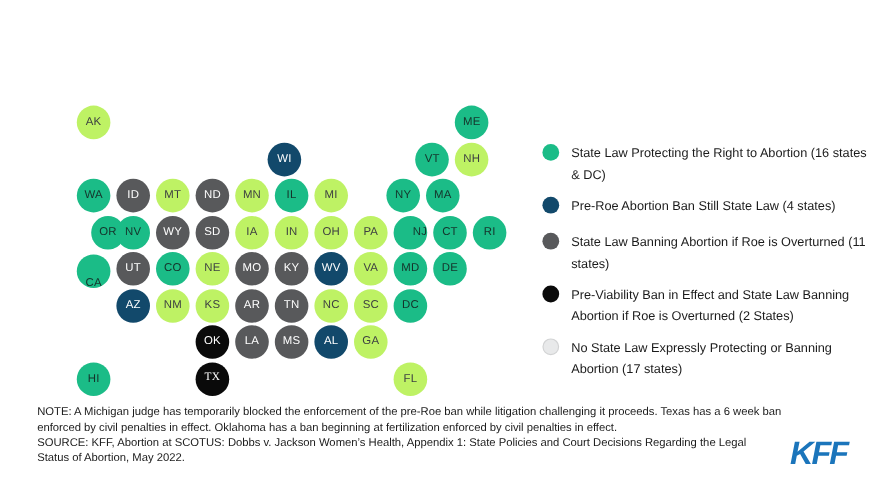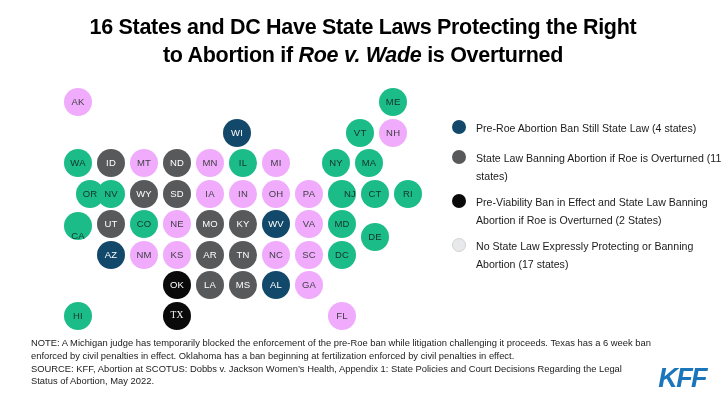--- a/index.html
+++ b/index.html
@@ -38,21 +38,21 @@
     font-size:9.5px;
     letter-spacing:0.2px;
     box-sizing:border-box;
   }
   .tile .lbl{line-height:1;pointer-events:none;}
 
   .c-green {background:#1BBC87;color:#15322a;}
   .c-blue  {background:#12496B;color:#ffffff;}
   .c-gray  {background:#58595B;color:#ffffff;}
   .c-black {background:#0A0A0A;color:#ffffff;}
-  .c-light {background:#f0abfc;color:#3d3f41;text-align:center;}
+  .c-light {background:#bef264;color:#3d3f41;text-align:center;}
 
   
   #legend{
     position:absolute; left:452px; top:118px; width:272px;
   }
   .leg-row{
     position:relative;
     margin-bottom:8px;
     padding-left:24px;
     min-height:22px;
@@ -88,24 +88,20 @@
     letter-spacing:-1.6px;
     color:#1B75BB;
     font-family:"Liberation Sans", sans-serif;
   }
 </style>
 </head>
 <body>
 
 <div id="page">
 
-  <div id="title">
-    <span>16 States and DC Have State Laws Protecting the Right</span><br>
-    <span>to Abortion if </span><span class="it">Roe v. Wade</span><span> is Overturned</span>
-  </div>
 
   <div id="map">
       <div class="tile c-light" style="left: 64px; top: 88px;">
         <span class="lbl">AK</span>
       </div>
       <div class="tile c-green" style="left: 379.15px; top: 88px;">
         <span class="lbl">ME</span>
       </div>
       <div class="tile c-blue" style="left: 223.06px; top: 118.5px;">
         <span class="lbl">WI</span>
@@ -196,21 +192,21 @@
       </div>
       <div class="tile c-blue" style="left: 262px; top: 210px;">
         <span class="lbl">WV</span>
       </div>
       <div class="tile c-light" style="left: 295px; top: 210px;">
         <span class="lbl">VA</span>
       </div>
       <div class="tile c-green" style="left: 328px; top: 210px;">
         <span class="lbl">MD</span>
       </div>
-      <div class="tile c-green" style="left: 361px; top: 223px;">
+      <div class="tile c-green" style="left: 361px; top: 210px;">
         <span class="lbl">DE</span>
       </div>
       <div class="tile c-blue" style="left: 97px; top: 240.5px;">
         <span class="lbl">AZ</span>
       </div>
       <div class="tile c-light" style="left: 130px; top: 240.5px;">
         <span class="lbl">NM</span>
       </div>
       <div class="tile c-light" style="left: 163px; top: 240.5px;">
         <span class="lbl">KS</span>
@@ -250,20 +246,21 @@
       </div>
       <div class="tile c-black" style="left: 163px; top: 301.5px; font-family: Liberation Serif, serif;">
         <span class="lbl">TX</span>
       </div>
       <div class="tile c-light" style="left: 328px; top: 301.5px;">
         <span class="lbl">FL</span>
       </div>
     </div>
 
   <div id="legend">
+      <div class="leg-row"><span class="leg-dot" style="background: rgb(27, 188, 135);"></span><span class="leg-text">State Law Protecting the Right to Abortion (16 states &amp; DC)</span></div>
       <div class="leg-row"><span class="leg-dot" style="background: rgb(18, 73, 107);"></span><span class="leg-text">Pre-Roe Abortion Ban Still State Law (4 states)</span></div>
       <div class="leg-row"><span class="leg-dot" style="background: rgb(88, 89, 91);"></span><span class="leg-text">State Law Banning Abortion if Roe is Overturned (11 states)</span></div>
       <div class="leg-row"><span class="leg-dot" style="background: rgb(10, 10, 10);"></span><span class="leg-text">Pre-Viability Ban in Effect and State Law Banning Abortion if Roe is Overturned (2 States)</span></div>
       <div class="leg-row"><span class="leg-dot d-light"></span><span class="leg-text">No State Law Expressly Protecting or Banning Abortion (17 states)</span></div>
     </div>
 
   <div id="footer">
     <div class="note">NOTE: A Michigan judge has temporarily blocked the enforcement of the pre-Roe ban while litigation challenging it proceeds. Texas has a 6 week ban enforced by civil penalties in effect. Oklahoma has a ban beginning at fertilization enforced by civil penalties in effect.</div>
     <div class="source">SOURCE: KFF, Abortion at SCOTUS: Dobbs v. Jackson Women’s Health, Appendix 1: State Policies and Court Decisions Regarding the Legal Status of Abortion, May 2022.</div>
   </div>

